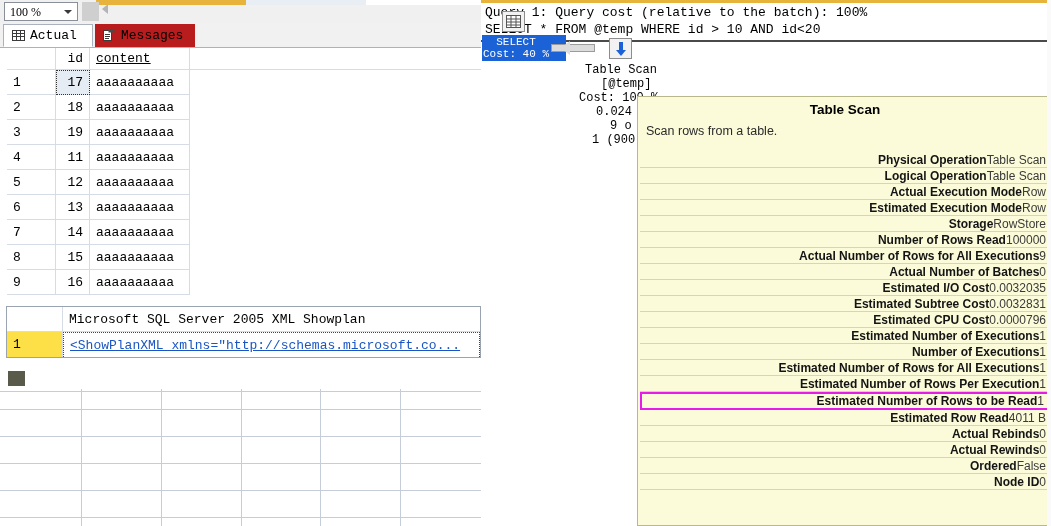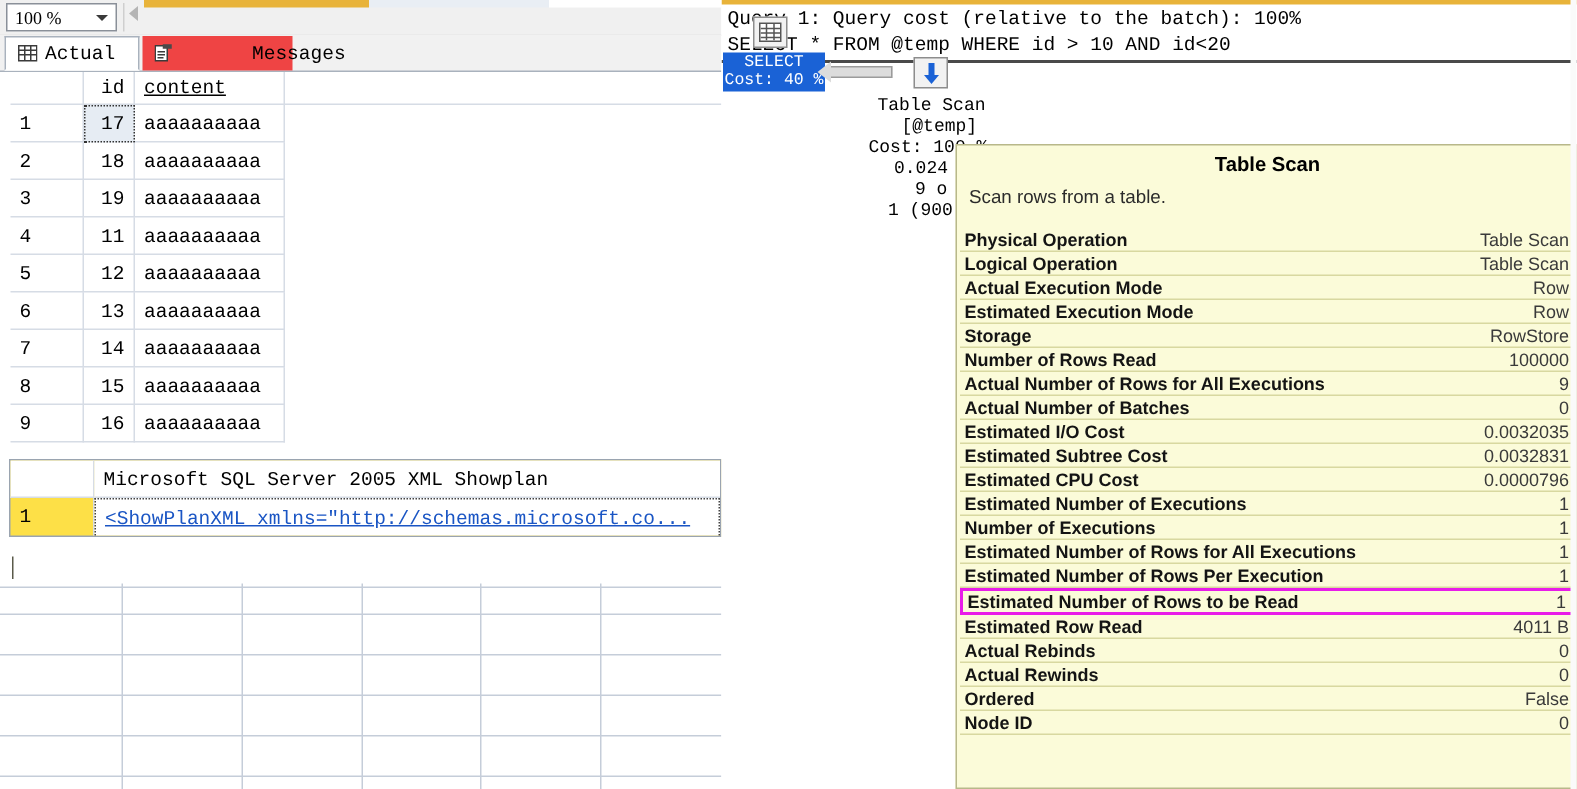--- a/index.html
+++ b/index.html
@@ -2,21 +2,21 @@
 <html><head>
 <meta charset="utf-8">
 <style>
   html,body{margin:0;padding:0;}
   body{
     width:1051px;height:526px;overflow:hidden;position:relative;
     background:#ffffff;
     font-family:"Liberation Sans", sans-serif;
     font-size:12px;color:#000;
   }
-  .abs{position:absolute;}
+  .abs{position:absolute;padding-left:16px;}
 
   
   #left-pane{left:0;top:0;width:481px;height:526px;background:#fff;overflow:hidden;}
 
   
   #toolbar{left:0;top:0;width:481px;height:23px;background:#f0f0f0;border-bottom:1px solid #d4d4d4;}
   #zoom-combo{
     left:4px;top:2px;width:74px;height:19px;background:#fff;
     border:1px solid #8a9099;box-sizing:border-box;
   }
@@ -38,21 +38,21 @@
   #tb-strip-c{left:366px;top:0;width:115px;height:5px;background:#ffffff;}
 
   
   #tabstrip{left:0;top:23px;width:481px;height:24px;background:#f1f1f1;border-bottom:1px solid #a9b2bd;}
   .tab{
     position:absolute;top:1px;height:23px;box-sizing:border-box;
     font-family:"Liberation Mono", monospace;font-size:13px;
     display:flex;align-items:center;padding:0 8px;color:#000;
   }
   .tab.active{background:#ffffff;border:1px solid #a9b2bd;border-bottom:1px solid #fff;}
-  .tab.inactive{background:#ef4444;gap:47px;}
+  .tab.inactive{background:#b91c1c;}
   #tab-results{left:3px;width:90px;}
   #tab-messages{left:95px;width:100px;}
   .tab-ico{width:13px;height:13px;margin-right:5px;flex:0 0 auto;}
 
   
   #grid-a{left:0;top:48px;width:481px;height:248px;background:#fff;}
   .gcell{
     position:absolute;box-sizing:border-box;
     border-right:1px solid #d6dce5;border-bottom:1px solid #d6dce5;
     font-family:"Liberation Mono", monospace;font-size:13px;
@@ -115,21 +115,21 @@
   }
   #tt-title{
     position:absolute;left:0;top:5px;width:414px;text-align:center;
     font-size:13.5px;font-weight:bold;color:#000;
   }
   #tt-desc{position:absolute;left:8px;top:27px;font-size:12.5px;color:#2b2b2b;}
   #tt-rows{position:absolute;left:2px;top:55px;width:410px;}
   .tt-row{
     position:relative;height:16px;box-sizing:border-box;
     border-bottom:1px solid #d8d8a0;
-    display:flex;align-items:center;justify-content:space-between;
+    display:flex;align-items:center;justify-content:flex-end;
     padding:0 4px 0 3px;
   }
   .tt-row.hl{border:2px solid #e81ce8;height:18px;}
   .tt-key{font-size:12px;font-weight:bold;color:#141414;white-space:nowrap;}
   .tt-val{font-size:12px;color:#3a3a3a;white-space:nowrap;}
 
   
   #rp-scroll{right:0;top:0;width:4px;height:526px;background:#fafafa;}
 </style>
 </head>

